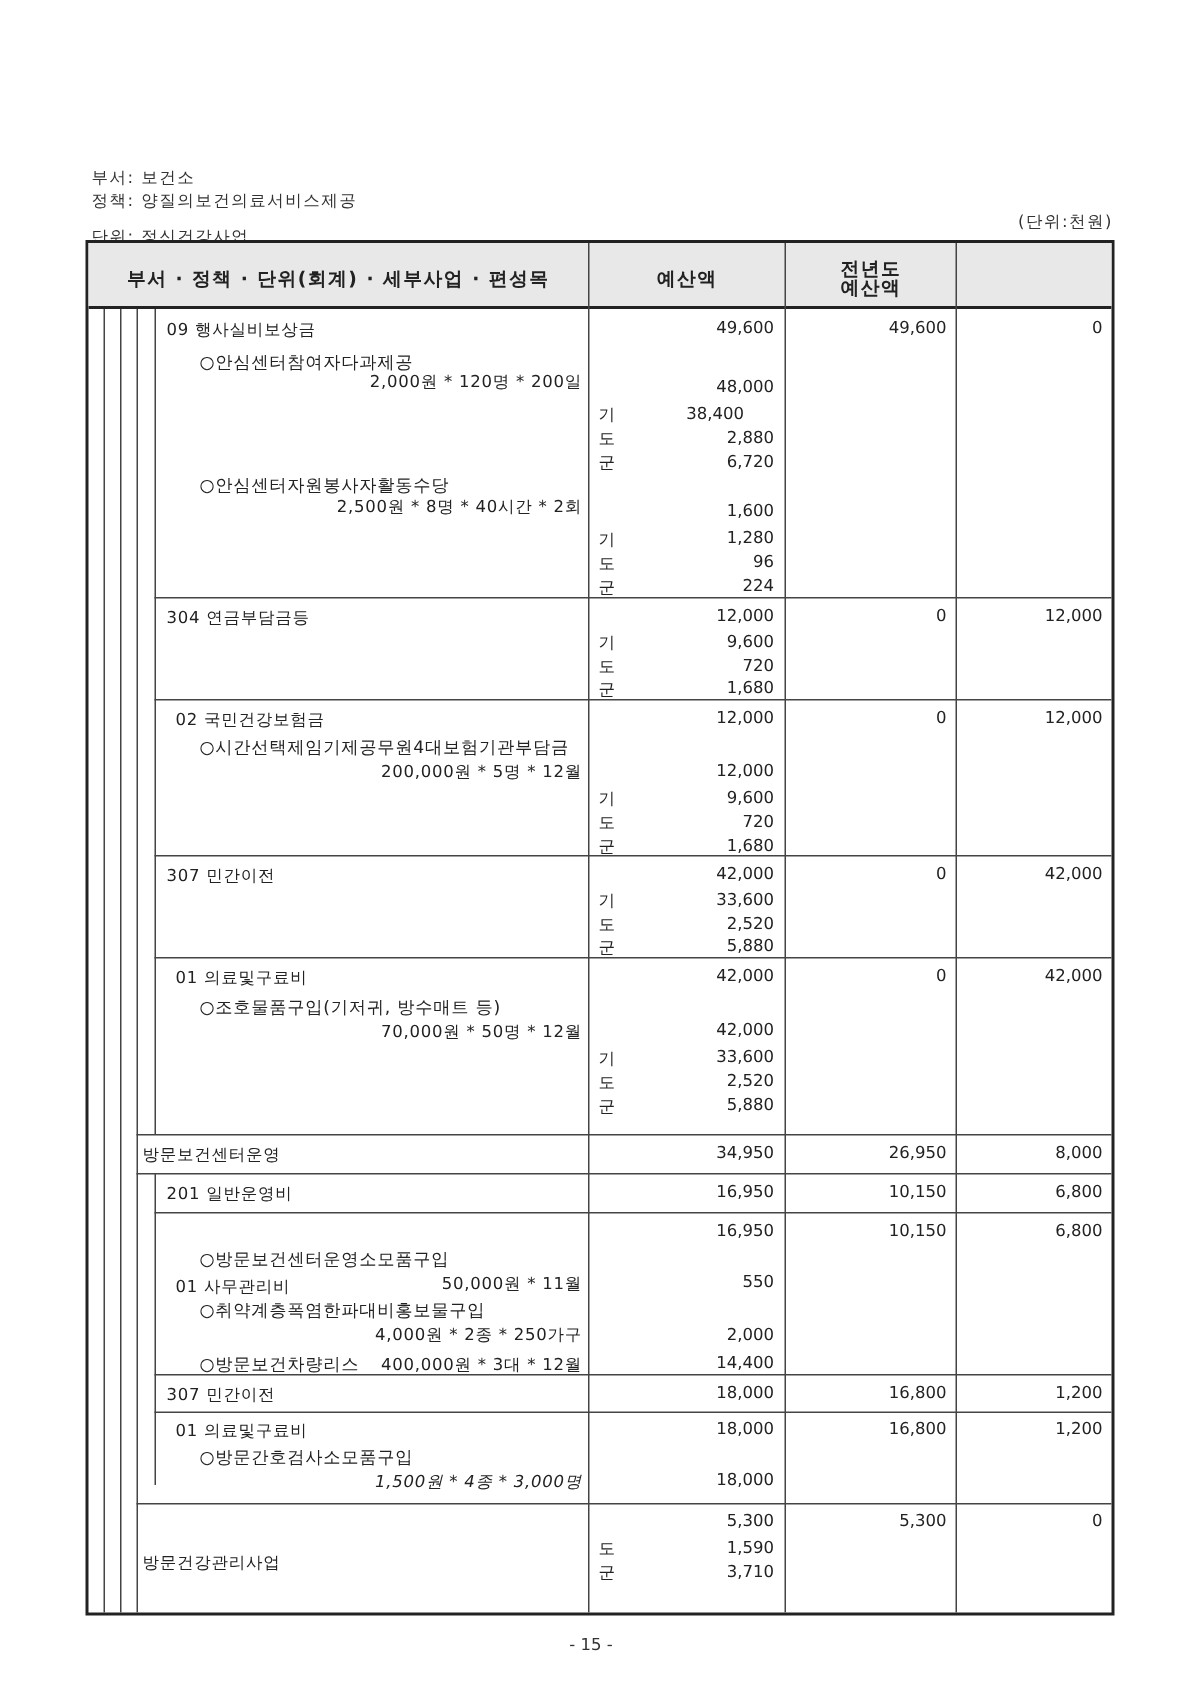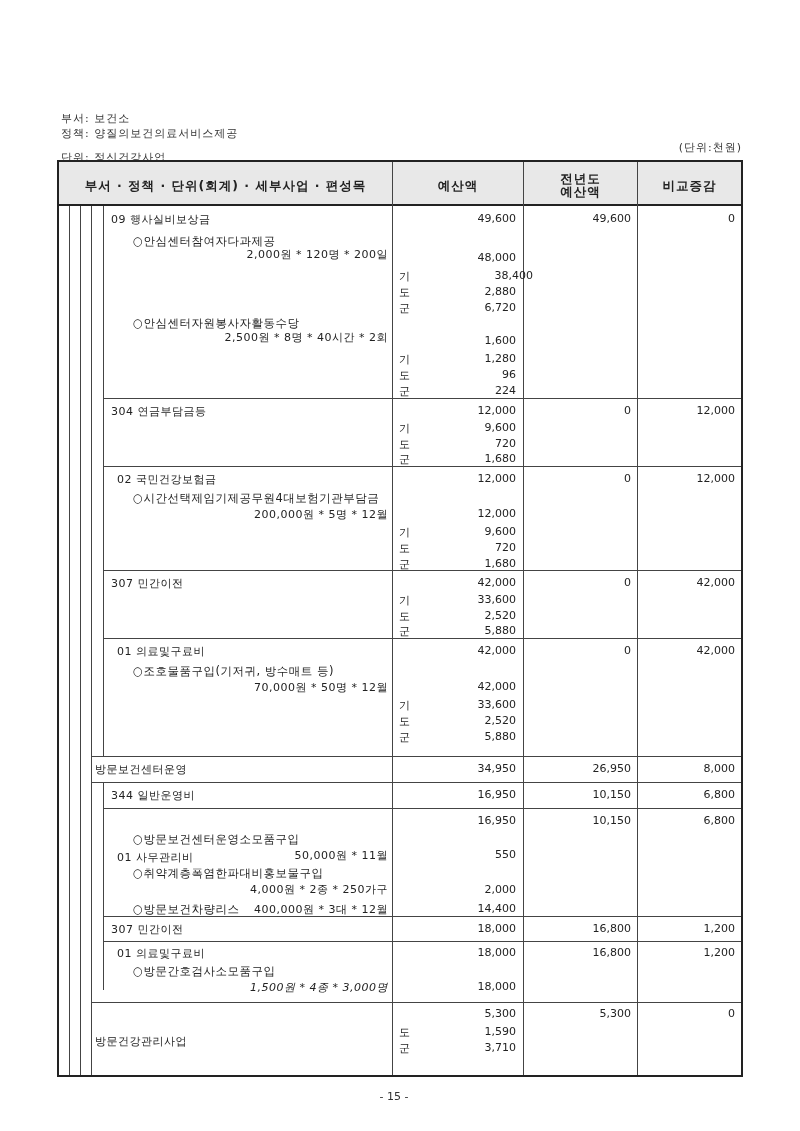--- a/index.html
+++ b/index.html
@@ -30,21 +30,20 @@
 
 <div class="tbl">
 
   <div class="hdr">
     <div class="hcell" style="left:0;width:333px;">부서 · 정책 · 단위(회계) · 세부사업 · 편성목</div>
     <div class="hcell" style="left:334px;width:130px;">예산액</div>
     <div class="hcell" style="left:465px;width:113px;flex-direction:column;">
       <span>전년도</span>
       <span>예산액</span>
     </div>
-    <div class="hcell" style="left:579px;width:103px;">비교증감</div>
   </div>
 
   <div class="vline" style="left:333px;top:0;height:913px;"></div>
   <div class="vline" style="left:464px;top:0;height:913px;"></div>
   <div class="vline" style="left:578px;top:0;height:913px;"></div>
 
   <div class="vline" style="left:10px;top:44px;height:869px;"></div>
   <div class="vline" style="left:21px;top:44px;height:869px;"></div>
   <div class="vline" style="left:32px;top:44px;height:869px;"></div>
   <div class="vline" style="left:44px;top:44px;height:550px;"></div>
@@ -63,21 +62,21 @@
 
   <div class="txt" style="left:52px;top:50px;">09 행사실비보상금</div>
   <div class="num" style="left:357px;top:50px;">49,600</div>
   <div class="num" style="left:472px;top:50px;">49,600</div>
   <div class="num" style="left:576px;top:50px;">0</div>
 
   <div class="txt" style="left:74px;top:72px;font-size:11.5px;">○안심센터참여자다과제공</div>
   <div class="txt" style="right:353px;top:85px;">2,000원 * 120명 * 200일</div>
   <div class="num" style="left:357px;top:89px;">48,000</div>
   <div class="src" style="left:340px;top:107px;">기</div>
-  <div class="num" style="left:374px;top:107px;">38,400</div>
+  <div class="num" style="left:337px;top:107px;">38,400</div>
   <div class="src" style="left:340px;top:123px;">도</div>
   <div class="num" style="left:357px;top:123px;">2,880</div>
   <div class="src" style="left:340px;top:139px;">군</div>
   <div class="num" style="left:357px;top:139px;">6,720</div>
 
   <div class="txt" style="left:74px;top:154px;font-size:11.5px;">○안심센터자원봉사자활동수당</div>
   <div class="txt" style="right:353px;top:168px;">2,500원 * 8명 * 40시간 * 2회</div>
   <div class="num" style="left:357px;top:172px;">1,600</div>
   <div class="src" style="left:340px;top:190px;">기</div>
   <div class="num" style="left:357px;top:190px;">1,280</div>
@@ -136,21 +135,21 @@
   <div class="src" style="left:340px;top:552px;">도</div>
   <div class="num" style="left:357px;top:552px;">2,520</div>
   <div class="src" style="left:340px;top:568px;">군</div>
   <div class="num" style="left:357px;top:568px;">5,880</div>
 
   <div class="txt" style="left:36px;top:600px;">방문보건센터운영</div>
   <div class="num" style="left:357px;top:600px;">34,950</div>
   <div class="num" style="left:472px;top:600px;">26,950</div>
   <div class="num" style="left:576px;top:600px;">8,000</div>
 
-  <div class="txt" style="left:52px;top:626px;">344 일반운영비</div>
+  <div class="txt" style="left:52px;top:626px;">201 일반운영비</div>
   <div class="num" style="left:357px;top:626px;">16,950</div>
   <div class="num" style="left:472px;top:626px;">10,150</div>
   <div class="num" style="left:576px;top:626px;">6,800</div>
 
   <div class="txt" style="left:58px;top:652px;margin-top:36px;">01 사무관리비</div>
   <div class="num" style="left:357px;top:652px;">16,950</div>
   <div class="num" style="left:472px;top:652px;">10,150</div>
   <div class="num" style="left:576px;top:652px;">6,800</div>
 
   <div class="txt" style="left:74px;top:670px;font-size:11.5px;">○방문보건센터운영소모품구입</div>

